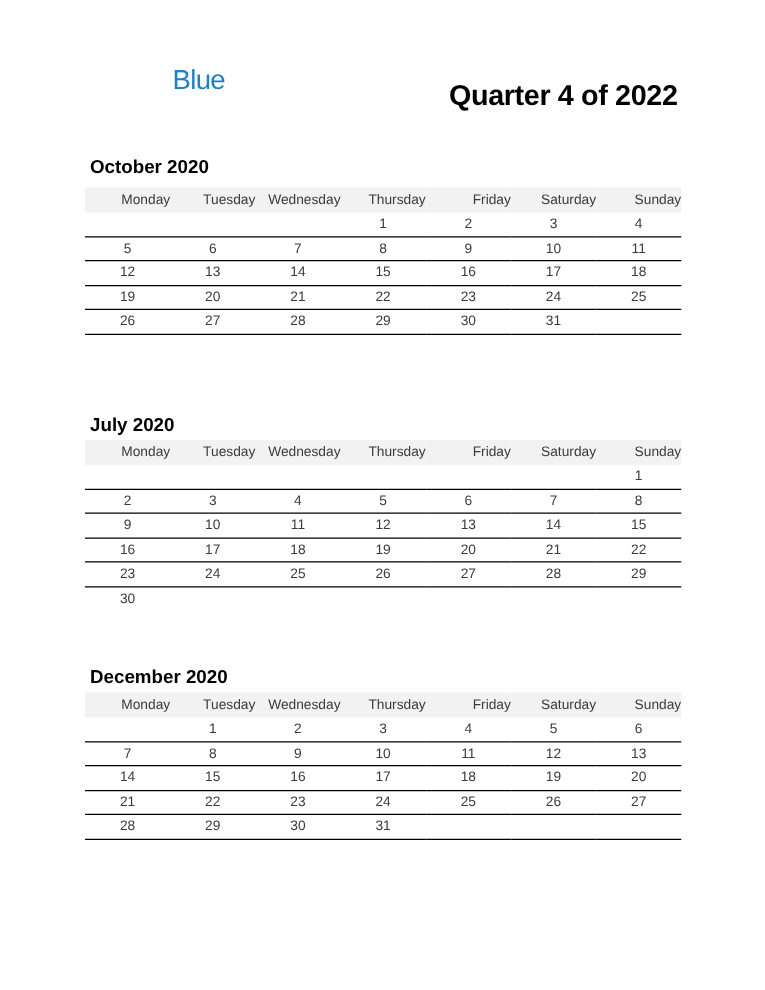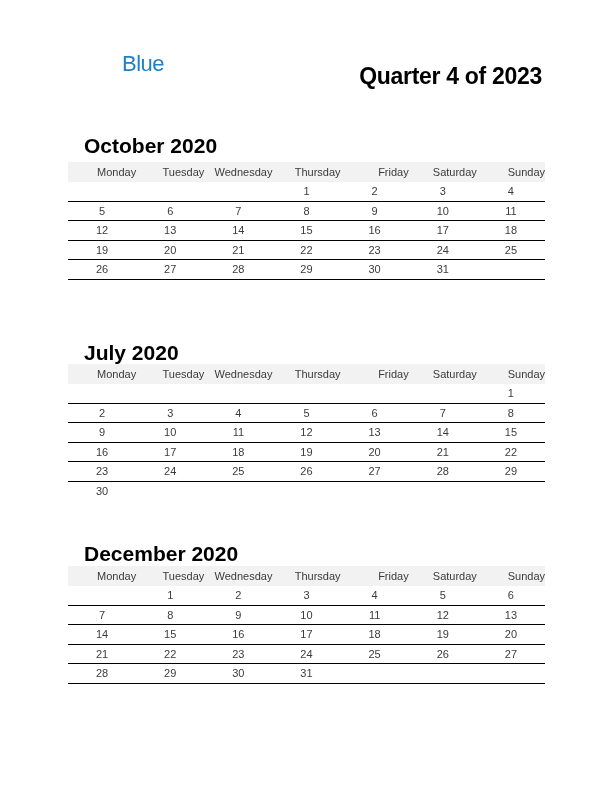--- a/index.html
+++ b/index.html
@@ -18,39 +18,39 @@
     font-size: 22px; line-height: 20px; letter-spacing: -0.5px;
     color: var(--logo-black, #231f20);
   }
   .brand-triangle {
     width: 23px; height: 16px; margin-left: 2px; margin-top: 2px;
     background: var(--logo-triangle, #1a67ad);
     clip-path: polygon(0 0, 100% 0, 100% 100%);
   }
   .brand-blue {
     font-size: 22px; line-height: 20px; letter-spacing: -0.5px;
-    margin-left: 54px; margin-top: 0px;
+    margin-left: 70px; margin-top: 0px;
     color: var(--logo-blue, #1e80c6);
   }
 
   
   .quarter-title {
     position: absolute; top: 63px; right: 70px; margin: 0;
     font-size: 23px; font-weight: bold; letter-spacing: -0.3px;
     color: var(--title-text, #000000);
   }
 
   
   .month { position: absolute; left: 68px; width: 477px; }
   .month-october  { top: 120px; }
   .month-november { top: 327px; }
   .month-december { top: 528px; }
 
   .month-title {
-    margin: 16px; font-size: 21px; font-weight: bold; line-height: 19px;
+    margin: 4px; font-size: 15px; font-weight: bold; line-height: 19px;
     color: var(--title-text, #000000);
   }
   .month-october  .month-title { margin-bottom: 7px; }
   .month-november .month-title { margin-bottom: 2px; }
   .month-december .month-title { margin-bottom: 3px; }
 
   table.cal {
     width: 100%; border-collapse: collapse; table-layout: fixed;
   }
   table.cal thead th {
@@ -70,21 +70,21 @@
 </style>
 </head>
 <body>
 
 <div class="page">
 
   <div class="brand">
     <div class="brand-blue">Blue</div>
   </div>
 
-  <h1 class="quarter-title">Quarter 4 of 2023</h1>
+  <h1 class="quarter-title">Quarter 4 of 2022</h1>
 
   <section class="month month-october">
     <h2 class="month-title">October 2020</h2>
     <table class="cal">
       <thead>
         <tr>
           <th>Monday</th>
           <th>Tuesday</th>
           <th>Wednesday</th>
           <th>Thursday</th>

